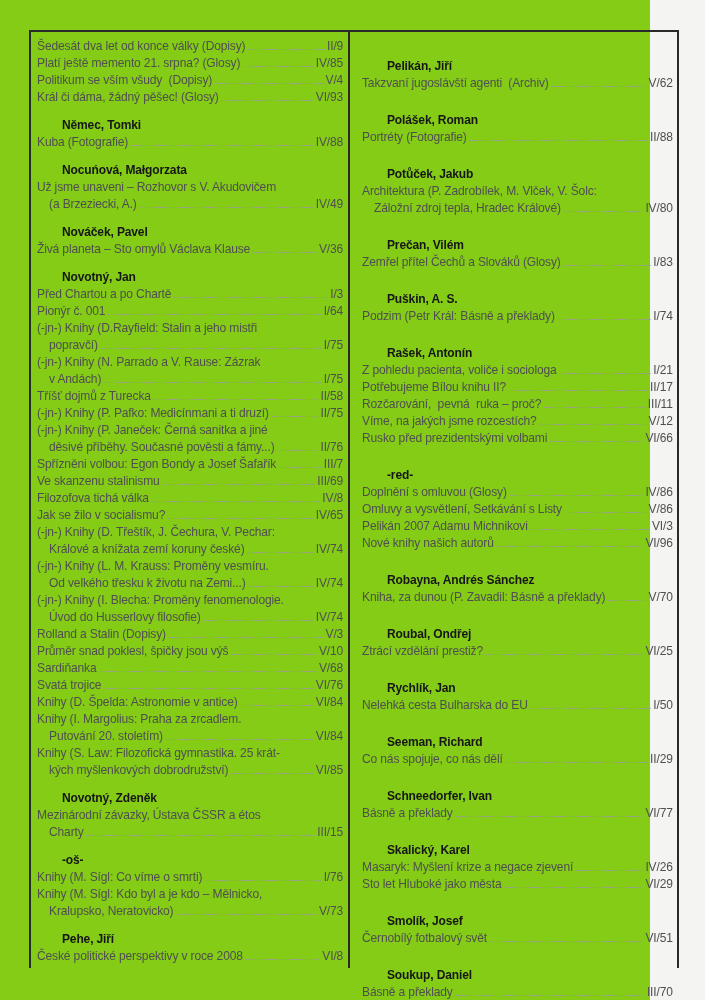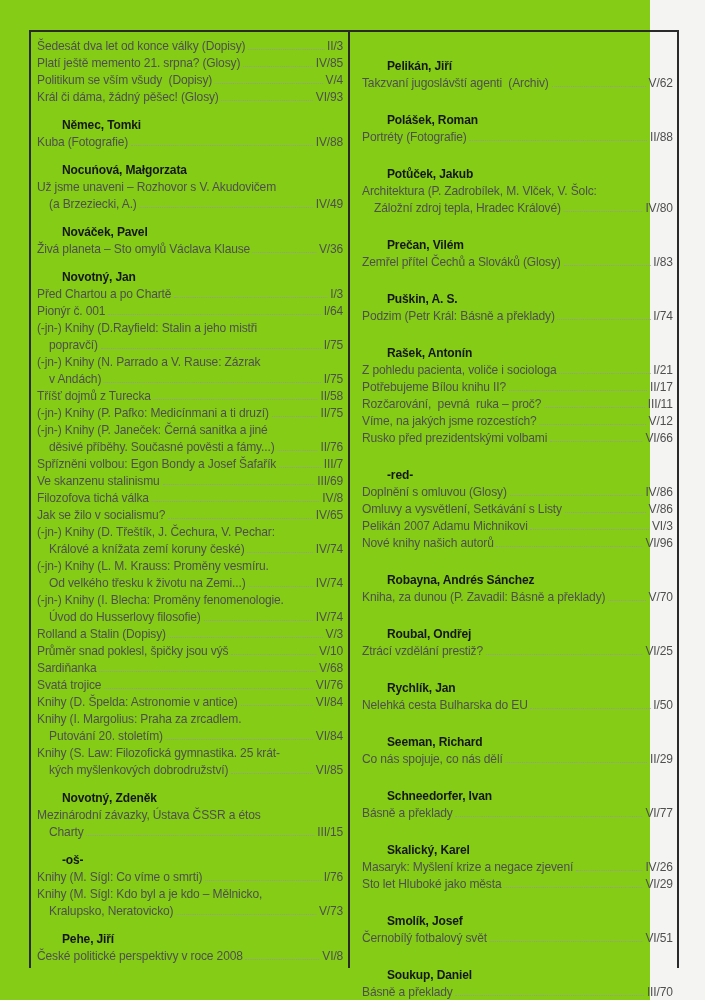--- a/index.html
+++ b/index.html
@@ -32,21 +32,21 @@
 <body>
 
 <div class="page">
   <div class="rule" id="rule-top"></div>
   <div class="rule" id="rule-left"></div>
   <div class="rule" id="rule-mid"></div>
   <div class="rule" id="rule-right"></div>
   <div class="column" id="col-left">
       <div class="section">
         <div class="entry">
-          <div class="eline last"><span class="t">Šedesát dva let od konce války (Dopisy)</span><span class="dots"></span><span class="ref">II/3</span></div>
+          <div class="eline last"><span class="t">Šedesát dva let od konce války (Dopisy)</span><span class="dots"></span><span class="ref">II/9</span></div>
         </div>
         <div class="entry">
           <div class="eline last"><span class="t">Platí ještě memento 21. srpna? (Glosy)</span><span class="dots"></span><span class="ref">IV/85</span></div>
         </div>
         <div class="entry">
           <div class="eline last"><span class="t">Politikum se vším všudy  (Dopisy)</span><span class="dots"></span><span class="ref">V/4</span></div>
         </div>
         <div class="entry">
           <div class="eline last"><span class="t">Král či dáma, žádný pěšec! (Glosy)</span><span class="dots"></span><span class="ref">VI/93</span></div>
         </div>

